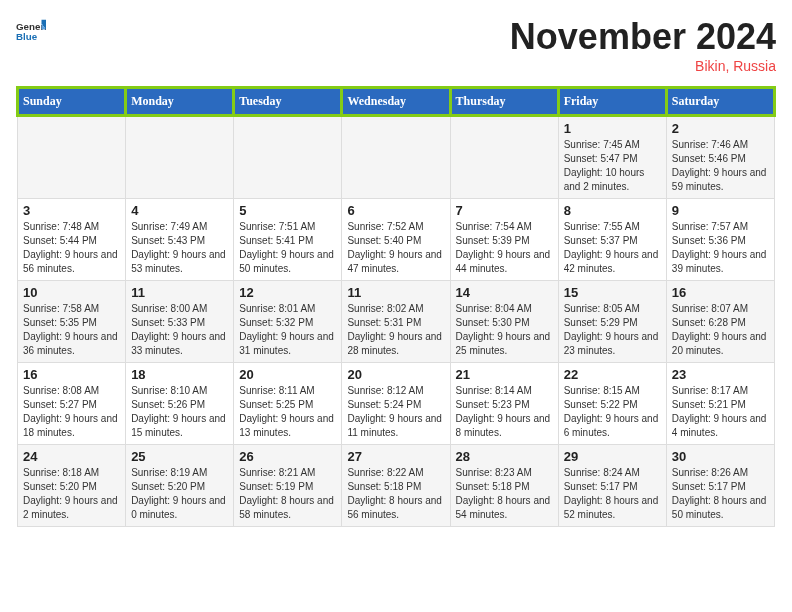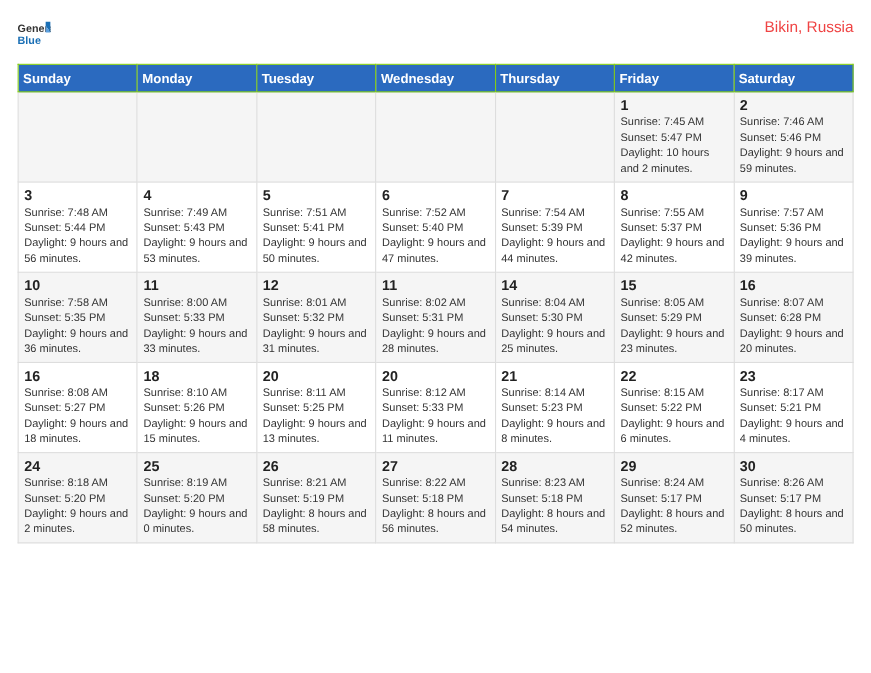--- a/index.html
+++ b/index.html
@@ -45,21 +45,22 @@
       border-collapse: collapse;
       table-layout: fixed;
     }
     thead tr th {
       background-color: #2b6abf;
       color: #fff;
       font-size: 12px;
       font-weight: bold;
       padding: 5px 4px;
       text-align: left;
-      border: 1px solid #84cc16;
+      border: 3px solid #84cc16;
+      font-family: Liberation Serif, serif;
     }
     tbody tr td {
       border: 1px solid #ddd;
       vertical-align: top;
       padding: 4px 5px;
       font-size: 10.5px;
       color: #333;
       height: 80px;
     }
     tbody tr:nth-child(odd) td {
@@ -88,20 +89,21 @@
   <div class="header">
     <div class="logo">
       <svg class="logo-icon" viewBox="0 0 40 40">
         <text x="0" y="18" font-size="13" font-weight="bold" fill="#333">General</text>
         <text x="0" y="32" font-size="13" font-weight="bold" fill="#1a6fb5">Blue</text>
         <polygon points="34,5 40,5 40,18 34,10" fill="#1a6fb5"></polygon>
         <polygon points="34,10 40,18 34,18" fill="#5ba0e0"></polygon>
       </svg>
     </div>
     <div class="title-block">
+      <div class="month-title">November 2024</div>
       <div class="location">Bikin, Russia</div>
     </div>
   </div>
 
   <table>
     <thead>
       <tr id="weekday-header">
       <th>Sunday</th>
           <th>Monday</th>
           <th>Tuesday</th>
@@ -234,21 +236,21 @@
           </td>
           <td>
             <span class="day-num">20</span>
             <div class="day-info">Sunrise: 8:11 AM
 Sunset: 5:25 PM
 Daylight: 9 hours and 13 minutes.</div>
           </td>
           <td>
             <span class="day-num">20</span>
             <div class="day-info">Sunrise: 8:12 AM
-Sunset: 5:33 PM
+Sunset: 5:24 PM
 Daylight: 9 hours and 11 minutes.</div>
           </td>
           <td>
             <span class="day-num">21</span>
             <div class="day-info">Sunrise: 8:14 AM
 Sunset: 5:23 PM
 Daylight: 9 hours and 8 minutes.</div>
           </td>
           <td>
             <span class="day-num">22</span>

